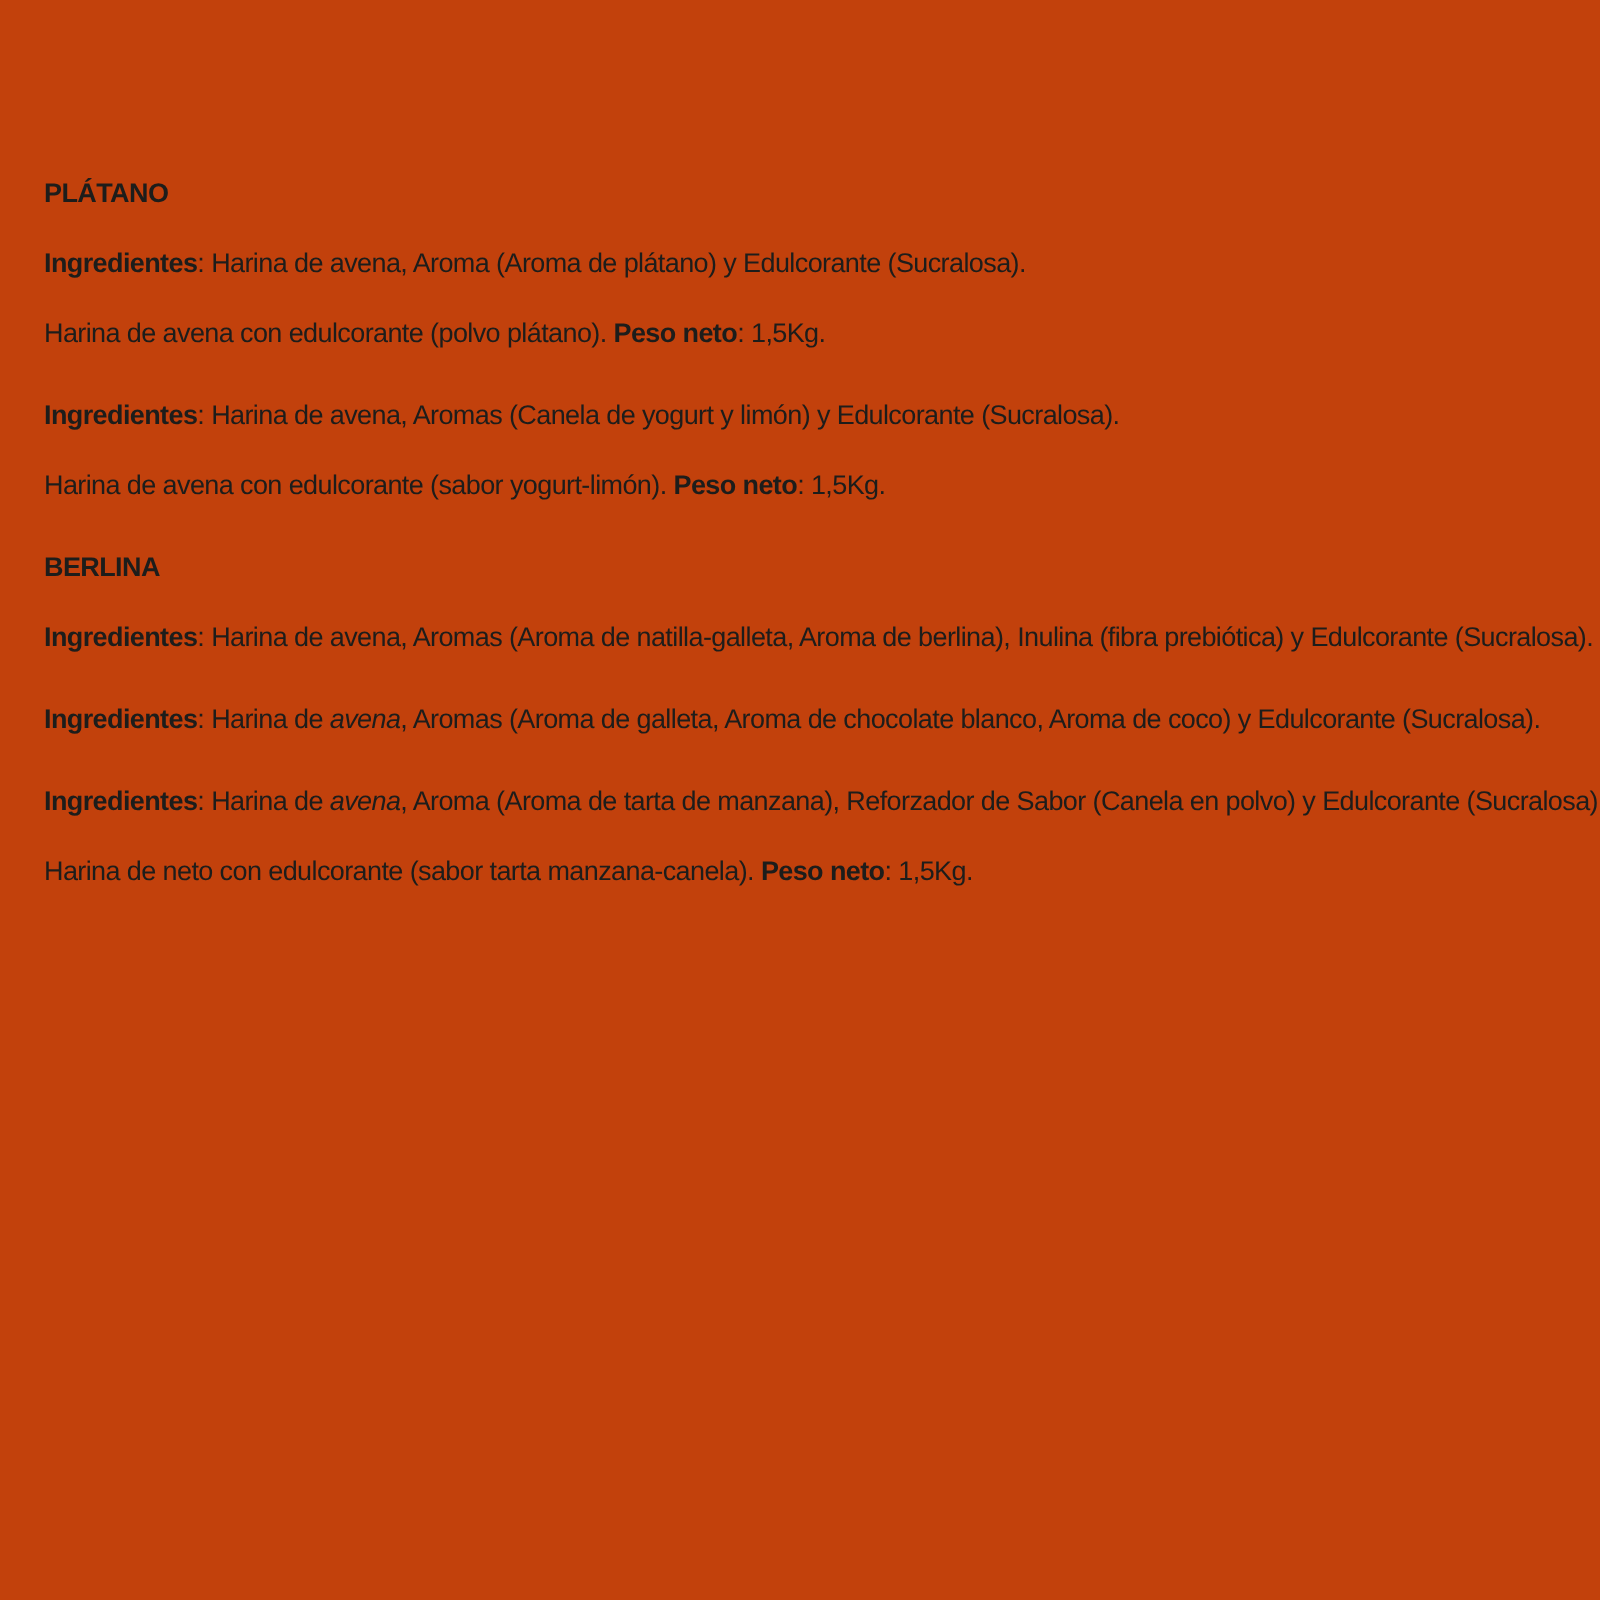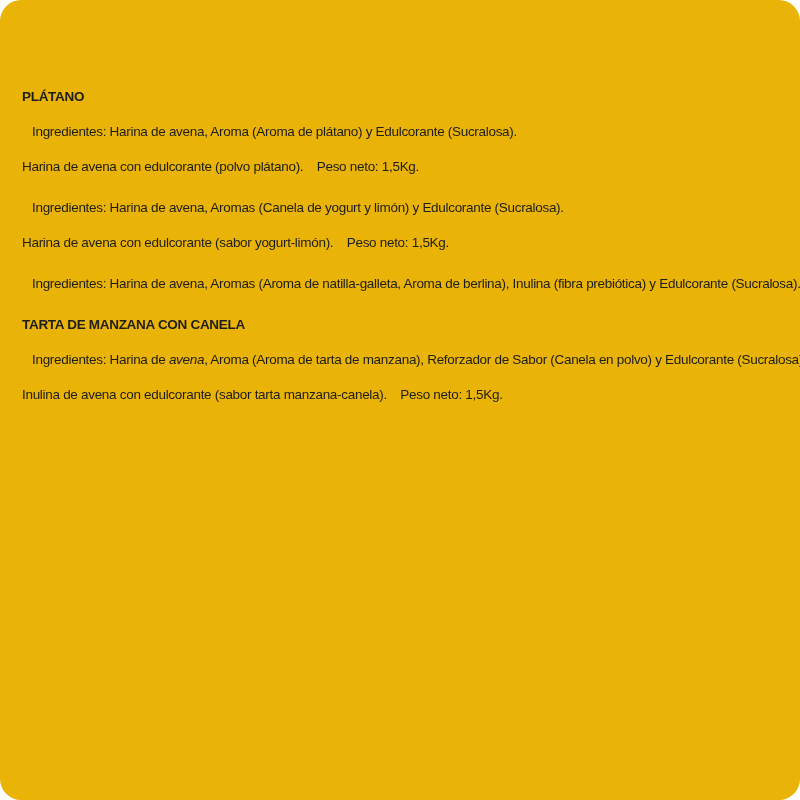--- a/index.html
+++ b/index.html
@@ -4,49 +4,47 @@
 <style>
   html, body {
     margin: 0;
     padding: 0;
     background: #ffffff;
   }
   .page {
     position: relative;
     width: 800px;
     height: 800px;
-    background: #eab308;
+    background: #c2410c;
     overflow: hidden;
     font-family: "Liberation Sans", "DejaVu Sans", sans-serif;
     color: #1d1d1b;
     box-sizing: border-box;
     padding: 89px 24px 0 22px;
-    border-radius: 21px;
   }
   .product-section {
     margin: 0 0 25px 0;
   }
   .product-title {
     font-size: 13.5px;
     font-weight: bold;
     line-height: 16px;
     margin: 0 0 19px 0;
     letter-spacing: -0.3px;
   }
   .text-line {
     font-size: 13.5px;
     font-weight: normal;
     line-height: 16px;
     margin: 0 0 19px 0;
     letter-spacing: -0.3px;
     white-space: nowrap;
   }
   .bold-label {
-    font-weight: normal;
-    margin-left: 10px;
+    font-weight: bold;
   }
   .italic {
     font-style: italic;
   }
 </style>
 </head>
 <body>
 
 <div class="page">
 
@@ -55,25 +53,26 @@
     <p class="text-line"><span class="bold-label">Ingredientes</span><span>: </span><span>Harina de </span><span class="">avena</span><span>, Aroma (Aroma de plátano) y Edulcorante (Sucralosa).</span></p>
     <p class="text-line"><span>Harina de avena con edulcorante (polvo plátano). </span><span class="bold-label">Peso neto</span><span>: </span><span>1,5Kg.</span></p>
   </section>
 
   <section class="product-section">
     <p class="text-line"><span class="bold-label">Ingredientes</span><span>: </span><span>Harina de </span><span class="">avena</span><span>, Aromas (Canela de yogurt y limón) y Edulcorante (Sucralosa).</span></p>
     <p class="text-line"><span>Harina de avena con edulcorante (sabor yogurt-limón). </span><span class="bold-label">Peso neto</span><span>: </span><span>1,5Kg.</span></p>
   </section>
 
   <section class="product-section">
+    <h2 class="product-title">BERLINA</h2>
     <p class="text-line"><span class="bold-label">Ingredientes</span><span>: </span><span>Harina de </span><span class="">avena</span><span>, Aromas (Aroma de natilla-galleta, Aroma de berlina), Inulina (fibra prebiótica) y Edulcorante (Sucralosa).</span></p>
   </section>
 
   <section class="product-section">
+    <p class="text-line"><span class="bold-label">Ingredientes</span><span>: </span><span>Harina de </span><span class="italic">avena</span><span>, Aromas (Aroma de galleta, Aroma de chocolate blanco, Aroma de coco) y Edulcorante (Sucralosa).</span></p>
   </section>
 
   <section class="product-section">
-    <h2 class="product-title">TARTA DE MANZANA CON CANELA</h2>
     <p class="text-line"><span class="bold-label">Ingredientes</span><span>: </span><span>Harina de </span><span class="italic">avena</span><span>, Aroma (Aroma de tarta de manzana), Reforzador de Sabor (Canela en polvo) y Edulcorante (Sucralosa).</span></p>
-    <p class="text-line"><span>Inulina de avena con edulcorante (sabor tarta manzana-canela). </span><span class="bold-label">Peso neto</span><span>: </span><span>1,5Kg.</span></p>
+    <p class="text-line"><span>Harina de neto con edulcorante (sabor tarta manzana-canela). </span><span class="bold-label">Peso neto</span><span>: </span><span>1,5Kg.</span></p>
   </section>
 
 </div>
 
 </body></html>

